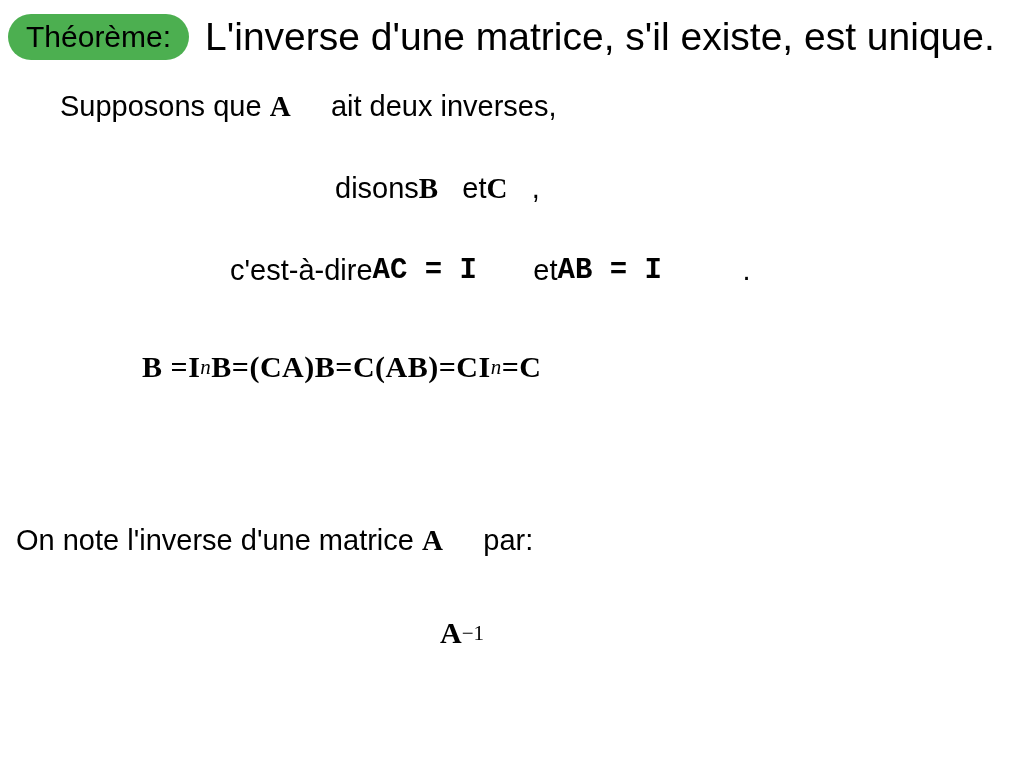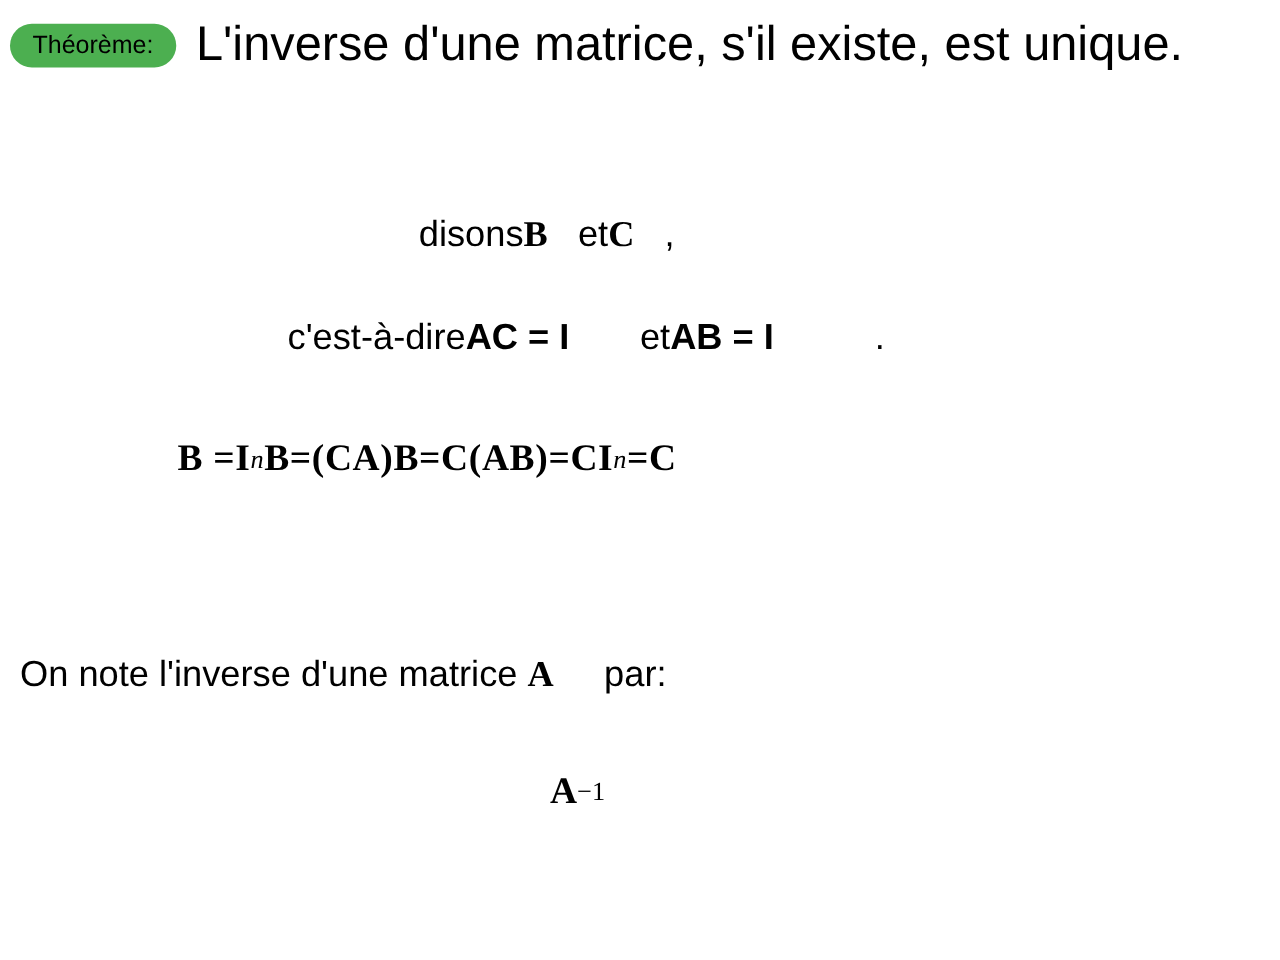--- a/index.html
+++ b/index.html
@@ -10,50 +10,55 @@
       font-family: Arial, Helvetica, sans-serif;
       font-size: 28px;
       color: #000;
       position: relative;
       overflow: hidden;
     }
     .pill {
       display: inline-block;
       border-radius: 999px;
       padding: 6px 18px;
-      font-size: 20px;
+      font-size: 30px;
     }
     .pill-green-dark { background: #4caf50; }
     .pill-green-light { background: #8de669; }
     .pill-purple { background: #a968c7; }
     .row { position: absolute; display: flex; align-items: center; }
     .theorem-row { left: 8px; top: 14px; }
     .theorem-text { margin-left: 16px; font-size: 39px; }
     .preuve-row { left: 18px; top: 90px; }
     .preuve-text { margin-left: 42px; font-size: 29px; }
     .bold { font-weight: bold; font-family: "Times New Roman", serif; }
     .line2 { left: 335px; top: 172px; font-size: 29px; }
     .line3 { left: 230px; top: 254px; font-size: 29px; }
     .eq-line { left: 142px; top: 350px; font-family: "Times New Roman", serif; font-size: 30px; font-weight: bold; letter-spacing: 0.5px; }
     .notation-row { left: 12px; top: 524px; }
     .notation-text { margin-left: 4px; font-size: 29px; }
     .ainv { left: 440px; top: 616px; font-family: "Times New Roman", serif; font-size: 30px; font-weight: bold; }
     .sup { font-size: 0.7em; vertical-align: super; font-weight: normal; }
     .sub { font-size: 0.7em; vertical-align: sub; font-weight: normal; font-style: italic; }
-    .serif { font-family: Liberation Sans, sans-serif; }
+    .serif { font-family: Liberation Mono, monospace; }
   </style>
 </head>
 <body>
 
 <div class="row theorem-row">
   <span class="pill pill-green-dark">Théorème:</span>
   <span class="theorem-text">L'inverse d'une matrice, s'il existe, est unique.</span>
 </div>
 
 <div class="row preuve-row">
+  <span class="preuve-text">
+    <span>Supposons que</span>
+    <span class="bold">A</span>&nbsp;&nbsp;&nbsp;&nbsp;
+    <span>ait deux inverses,</span>
+  </span>
 </div>
 
 <div class="row line2">
   <span>disons</span>
   <span class="bold">B</span>&nbsp;&nbsp;&nbsp;
   <span>et</span>
   <span class="bold">C</span>&nbsp;&nbsp;&nbsp;
   <span>,</span>
 </div>
 

